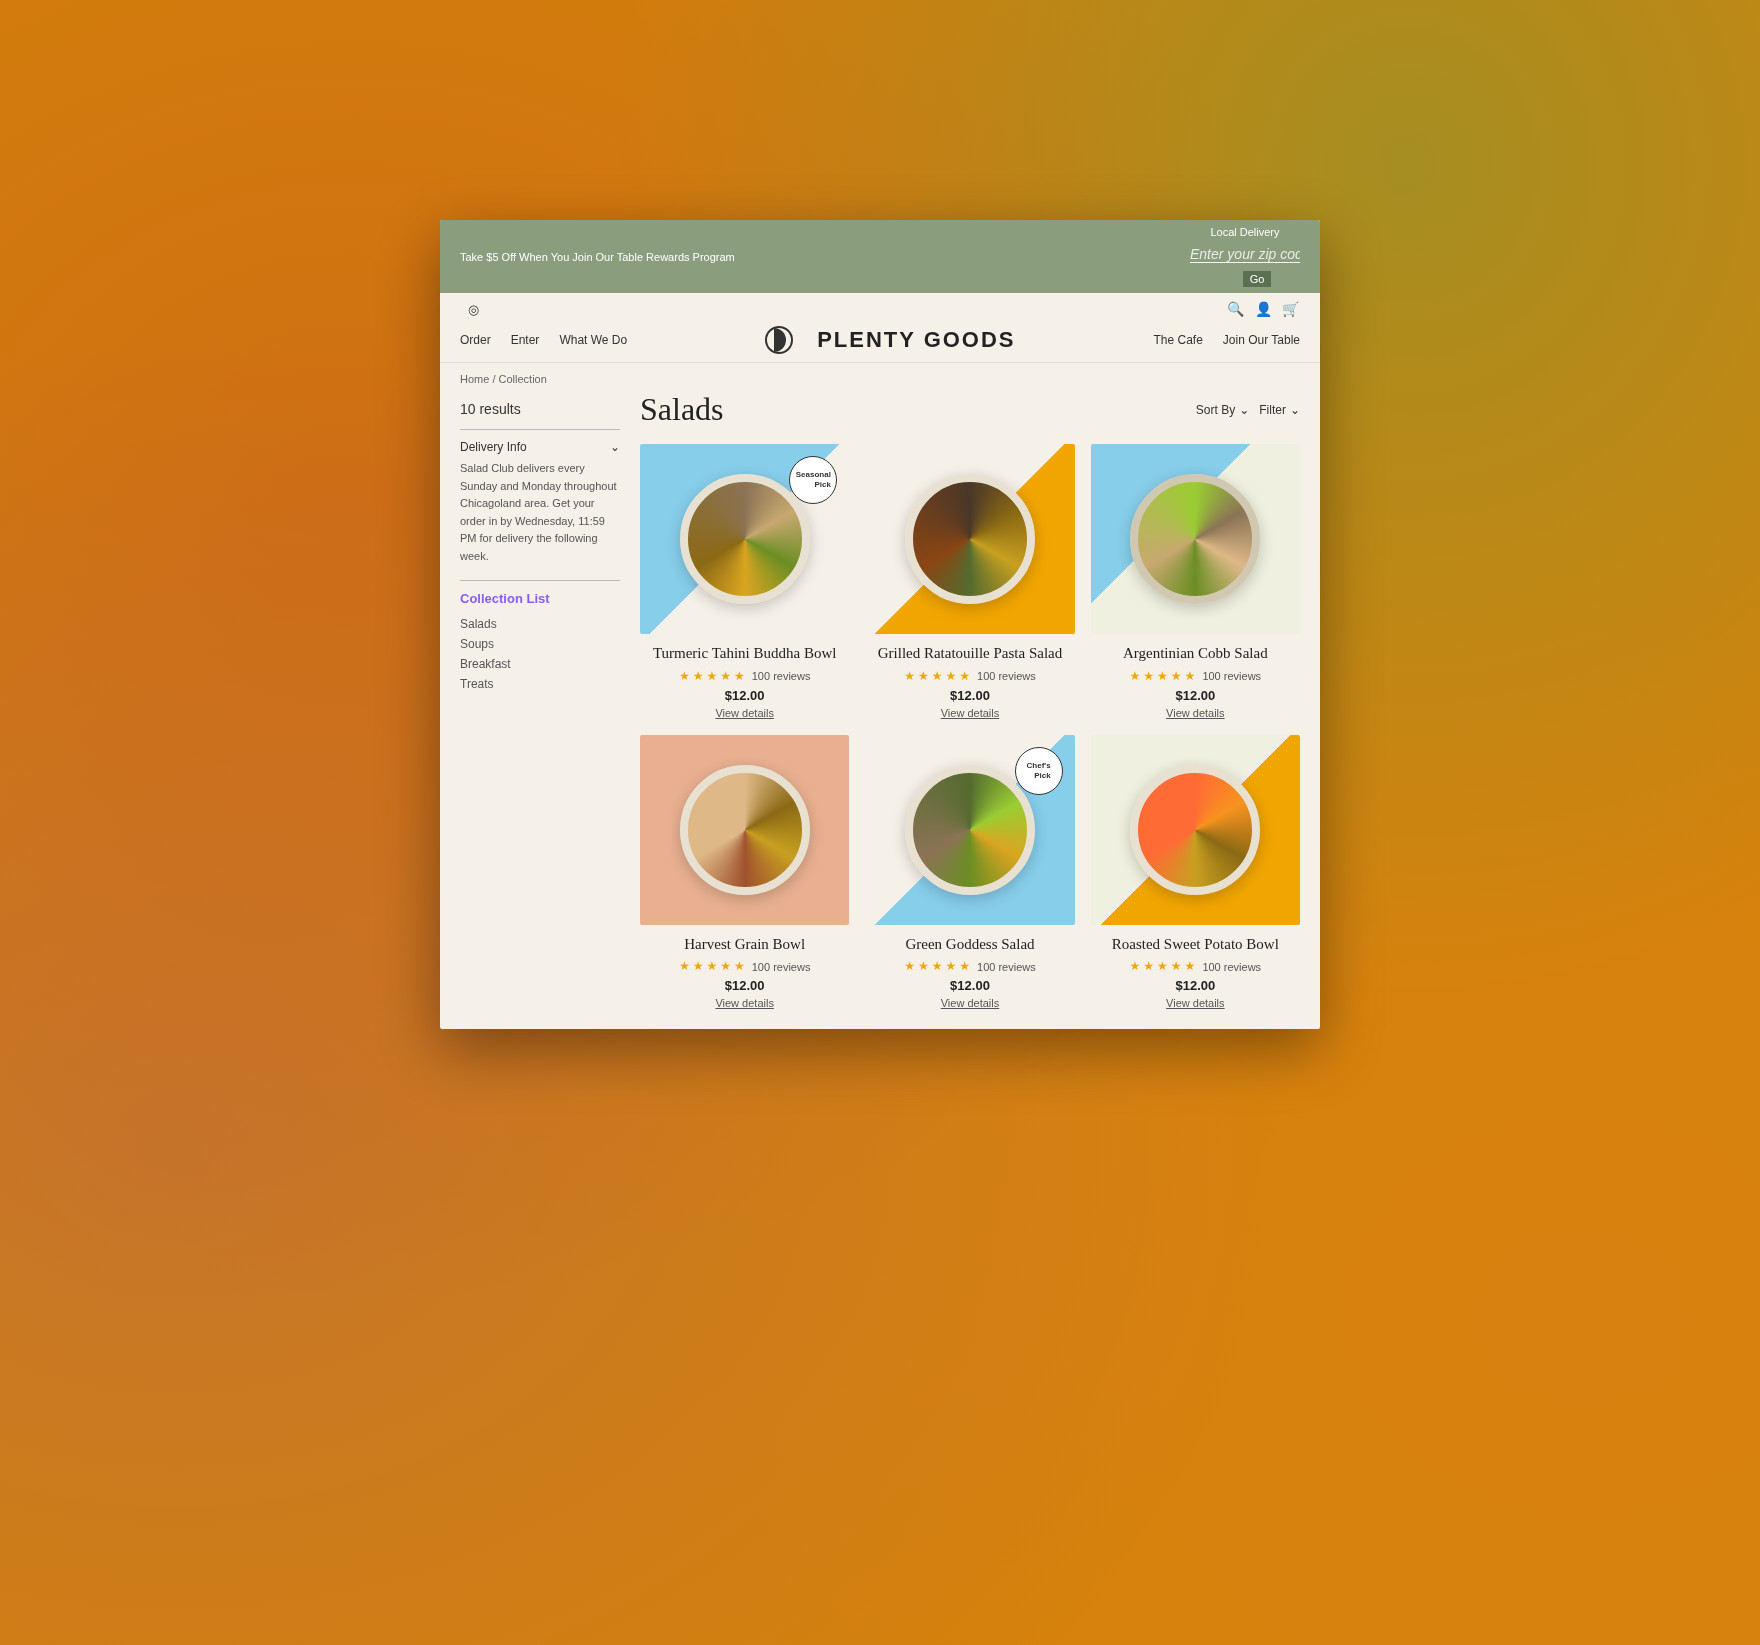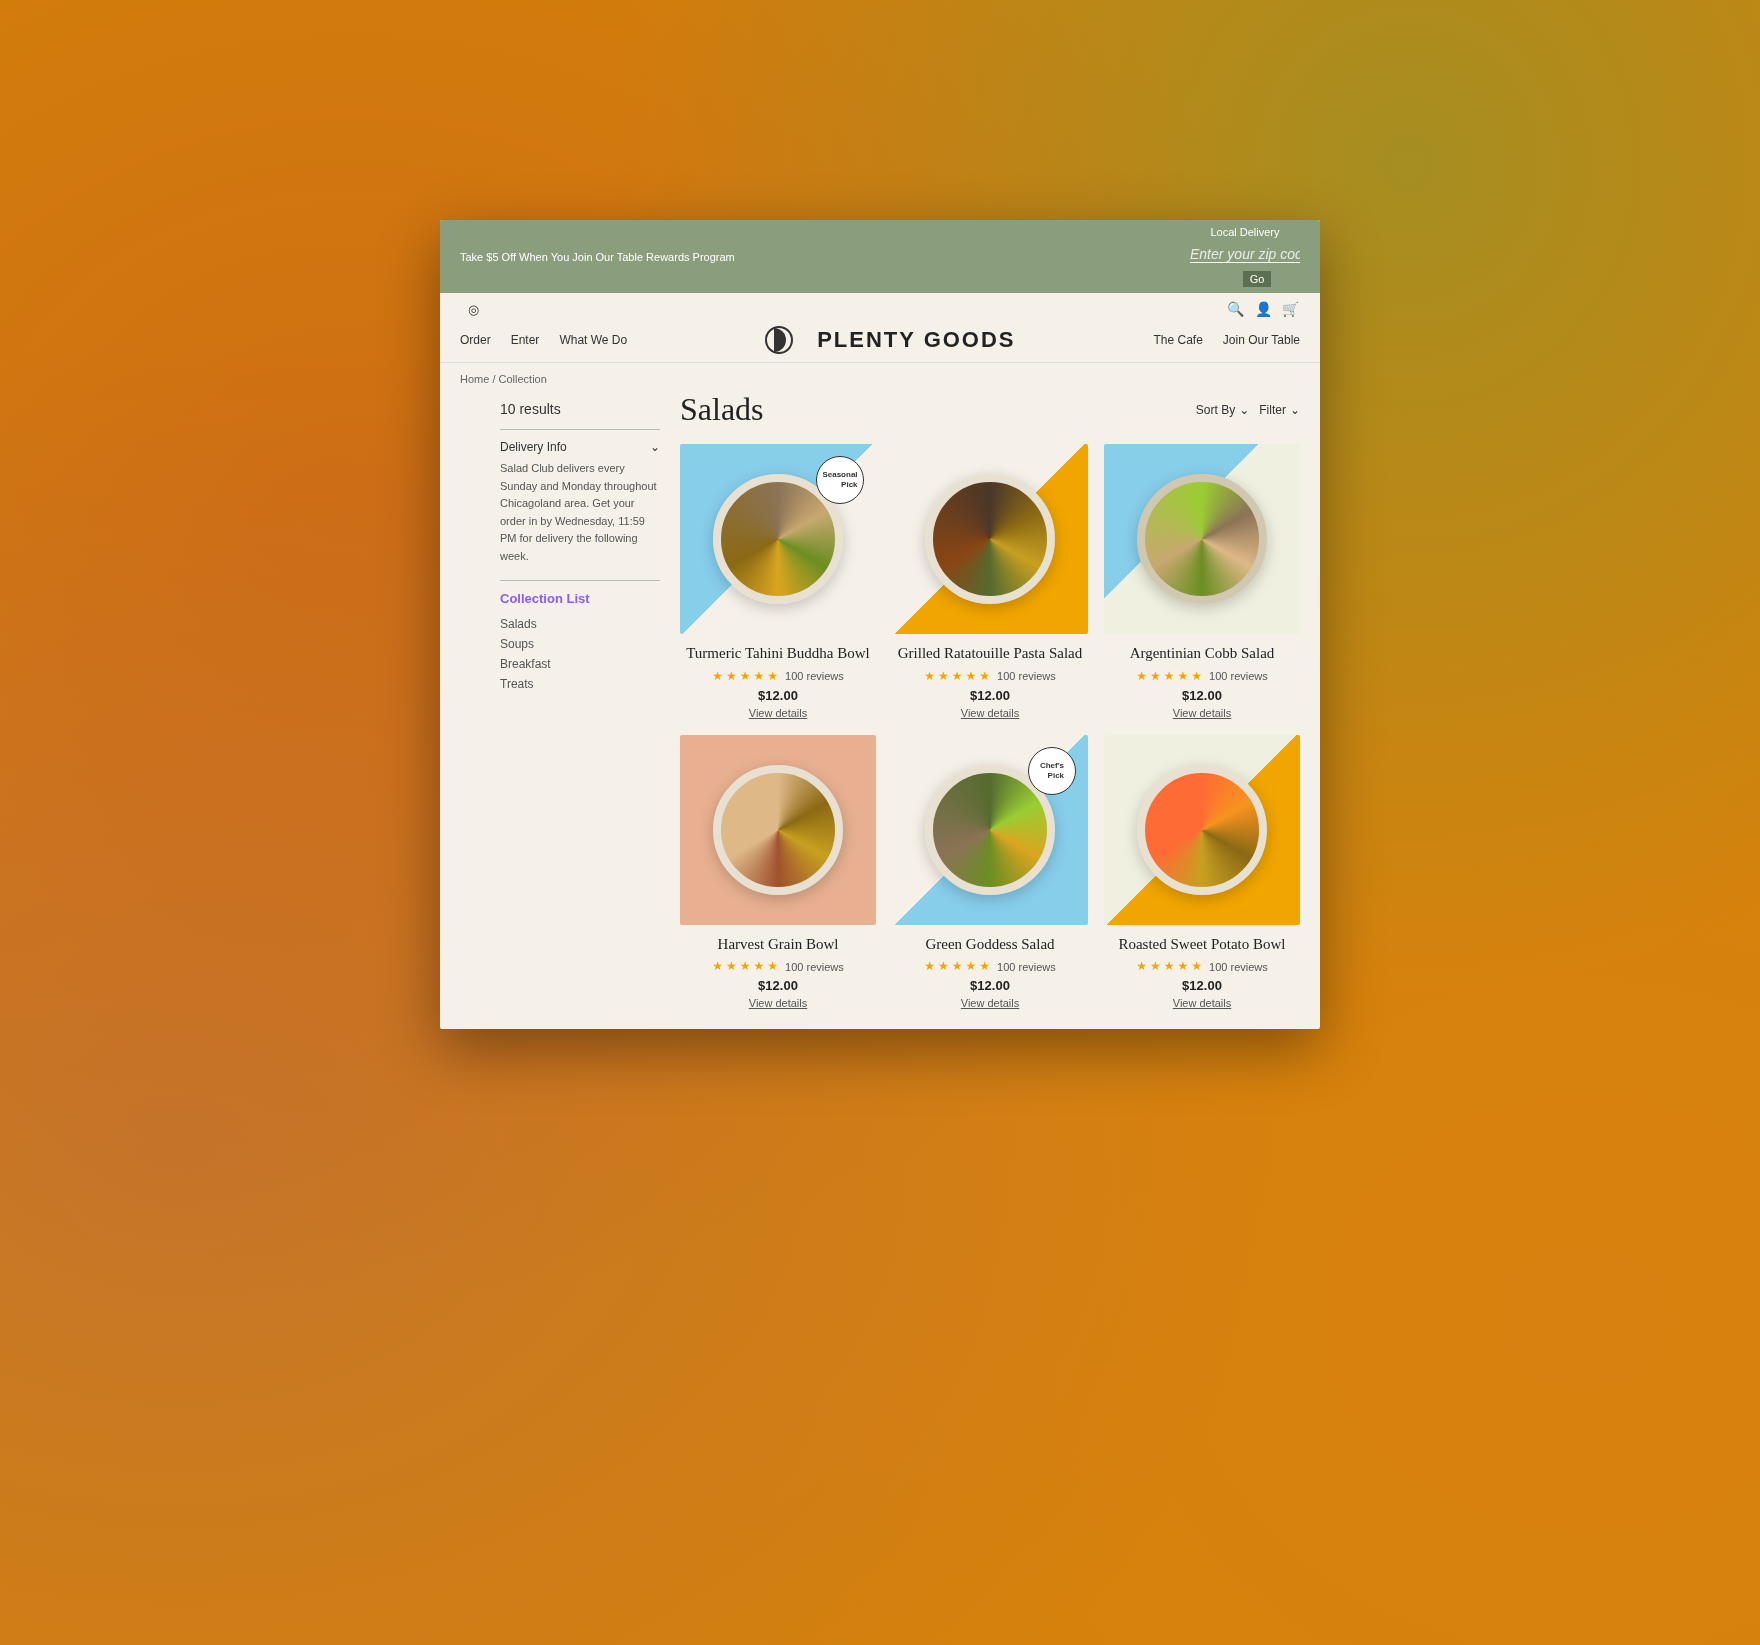--- a/index.html
+++ b/index.html
@@ -137,21 +137,20 @@
       font-size: 11px;
       color: #666;
       font-family: Arial, sans-serif;
     }
 
     
     .main-content {
       display: flex;
       padding: 0 20px 20px;
       gap: 20px;
-      margin-left: 40px;
     }
 
     
     .sidebar {
       width: 160px;
       flex-shrink: 0;
       padding-top: 10px;
     }
     .results-count {
       font-size: 14px;

